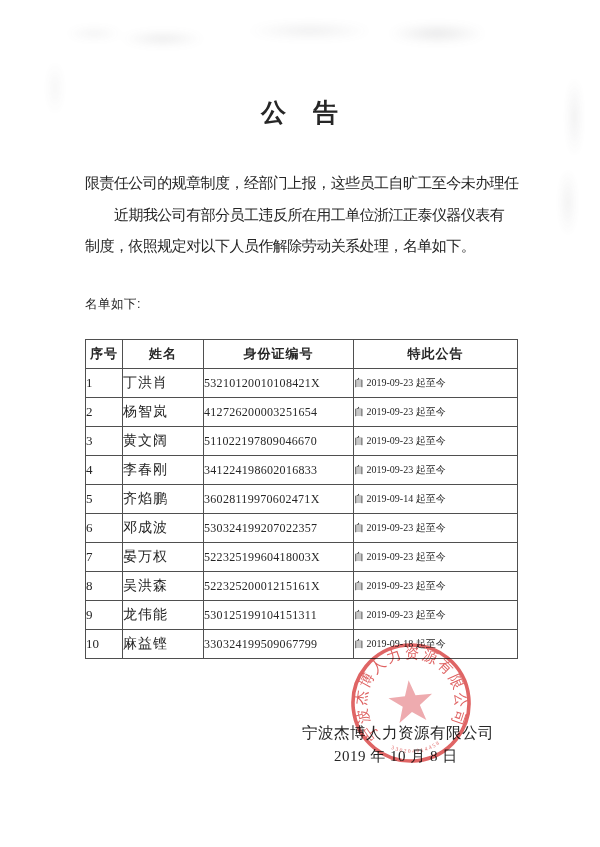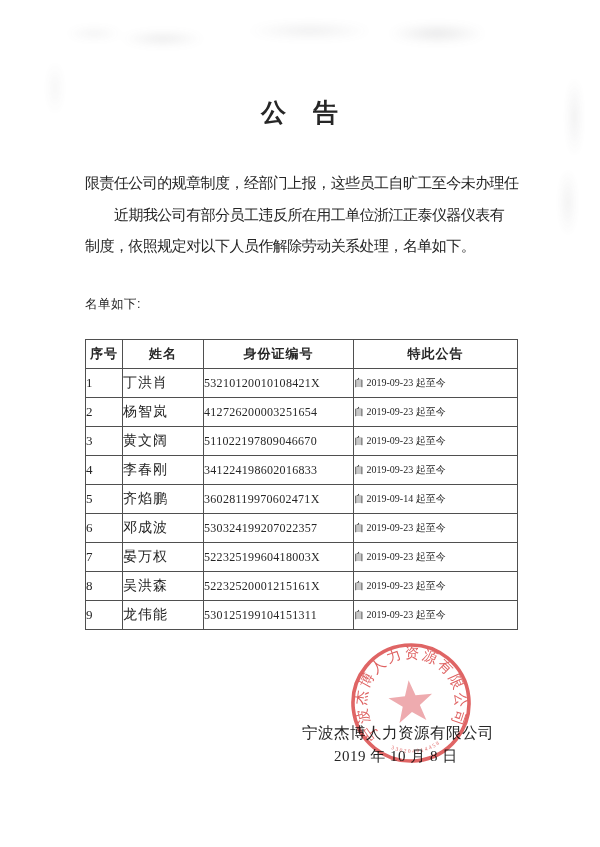--- a/index.html
+++ b/index.html
@@ -142,20 +142,26 @@
       <td class="c-name">吴洪森</td>
       <td class="c-id">52232520001215161X</td>
       <td class="c-date">自 2019-09-23 起至今</td>
     </tr>
     <tr>
       <td class="c-seq">9</td>
       <td class="c-name">龙伟能</td>
       <td class="c-id">530125199104151311</td>
       <td class="c-date">自 2019-09-23 起至今</td>
     </tr>
+    <tr>
+      <td class="c-seq">10</td>
+      <td class="c-name">麻益铿</td>
+      <td class="c-id">330324199509067799</td>
+      <td class="c-date">自 2019-09-18 起至今</td>
+    </tr>
   </tbody>
     </table>
 
   <div class="sig-company">宁波杰博人力资源有限公司</div>
   <div class="sig-date">2019 年 10 月 8 日</div>
 
   <svg class="seal" viewBox="0 0 126 126" xmlns="http://www.w3.org/2000/svg">
     <defs>
       <path id="sealRing" d="M 31.2 94.8 A 45 45 0 1 1 94.8 94.8" fill="none"></path>
       <path id="sealSerial" d="M 36.5 105.4 A 50 50 0 0 0 89.5 105.4" fill="none"></path>

